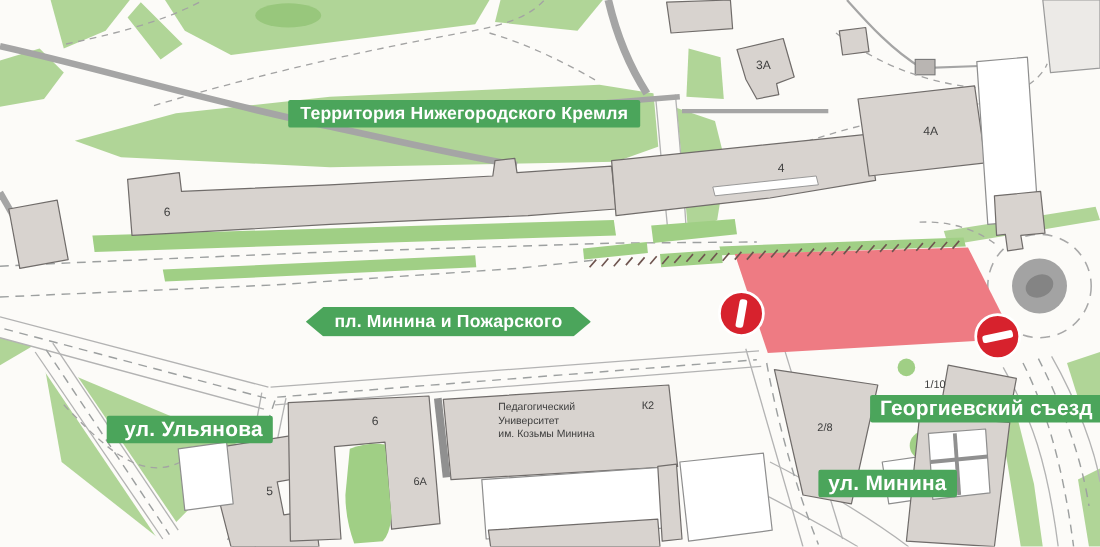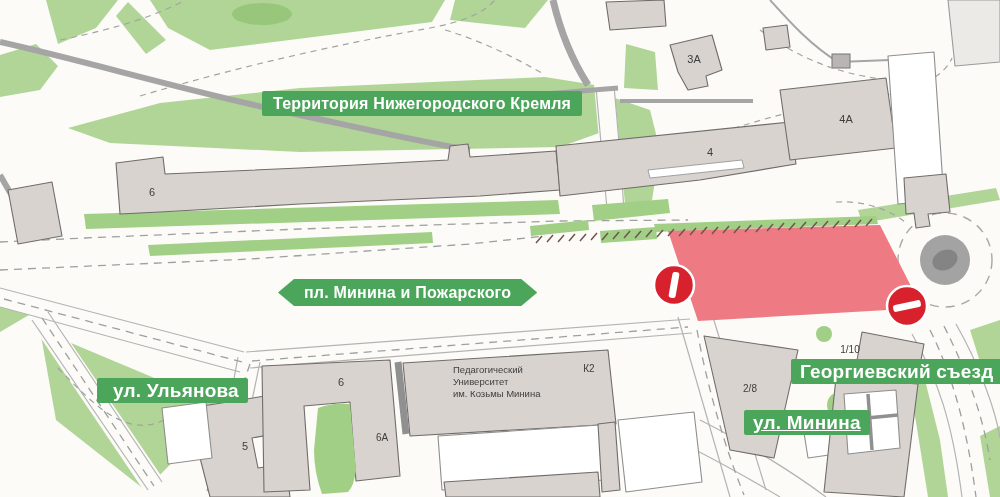--- a/index.html
+++ b/index.html
@@ -176,15 +176,15 @@
       <text x="453" y="373">Педагогический</text>
       <text x="453" y="385">Университет</text>
       <text x="453" y="397">им. Козьмы Минина</text>
     </g>
   </g>
 </svg>
 
   <div class="glabel arrow" style="left:278px;top:279px;">пл. Минина и Пожарского</div>
   <div class="glabel big" style="left:262px;top:91px;">Территория Нижегородского Кремля</div>
   <div class="glabel" style="left:97px;top:378px;padding-left:16px;">ул. Ульянова</div>
-  <div class="glabel" style="left:744px;top:410px;text-decoration:underline;">ул. Минина</div>
+  <div class="glabel" style="left:744px;top:427px;">ул. Минина</div>
   <div class="glabel" style="left:791px;top:359px;">Георгиевский съезд</div>
 </div>
 
 </body></html>

